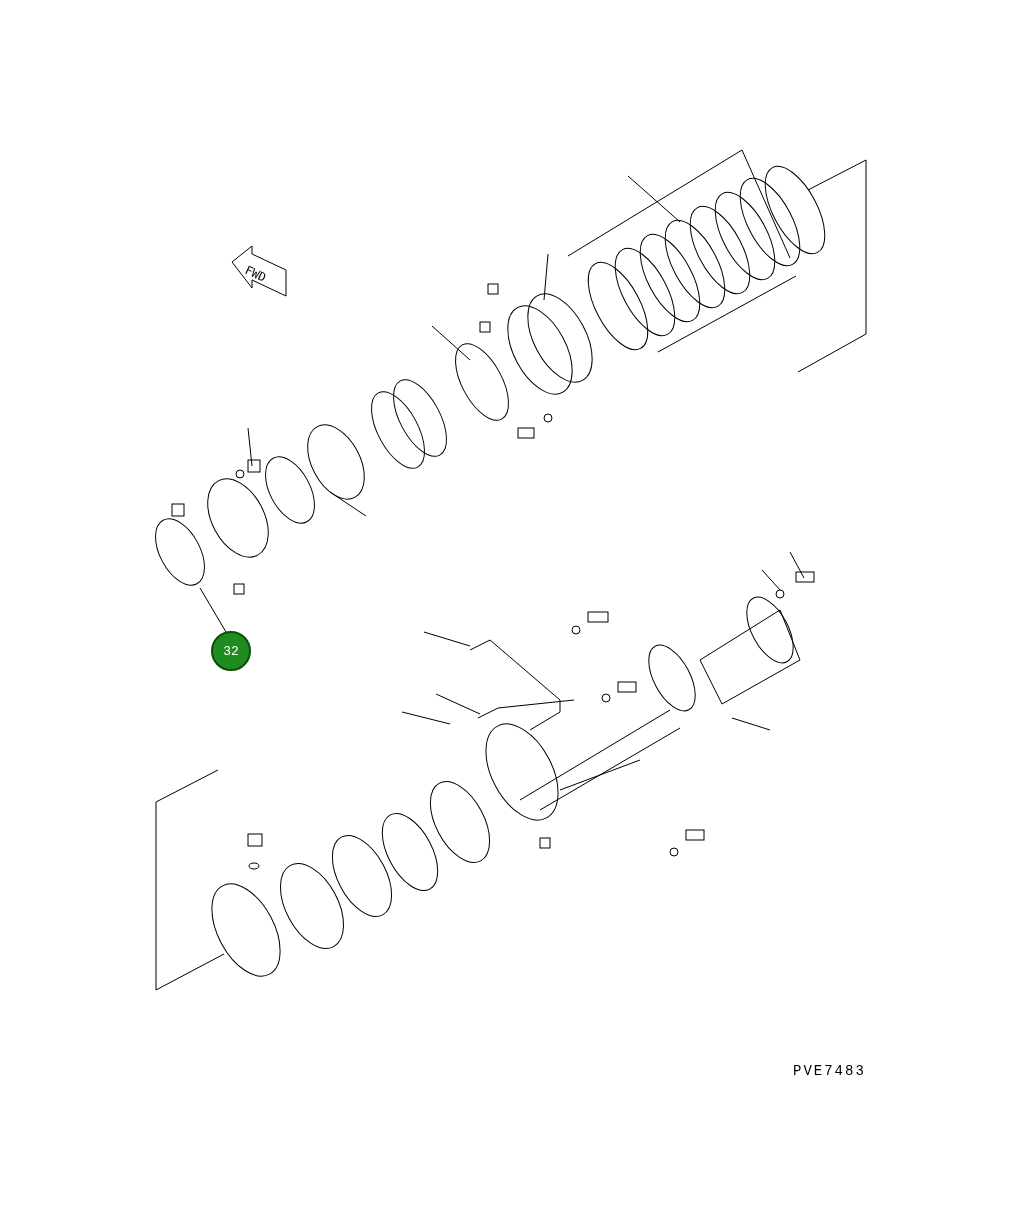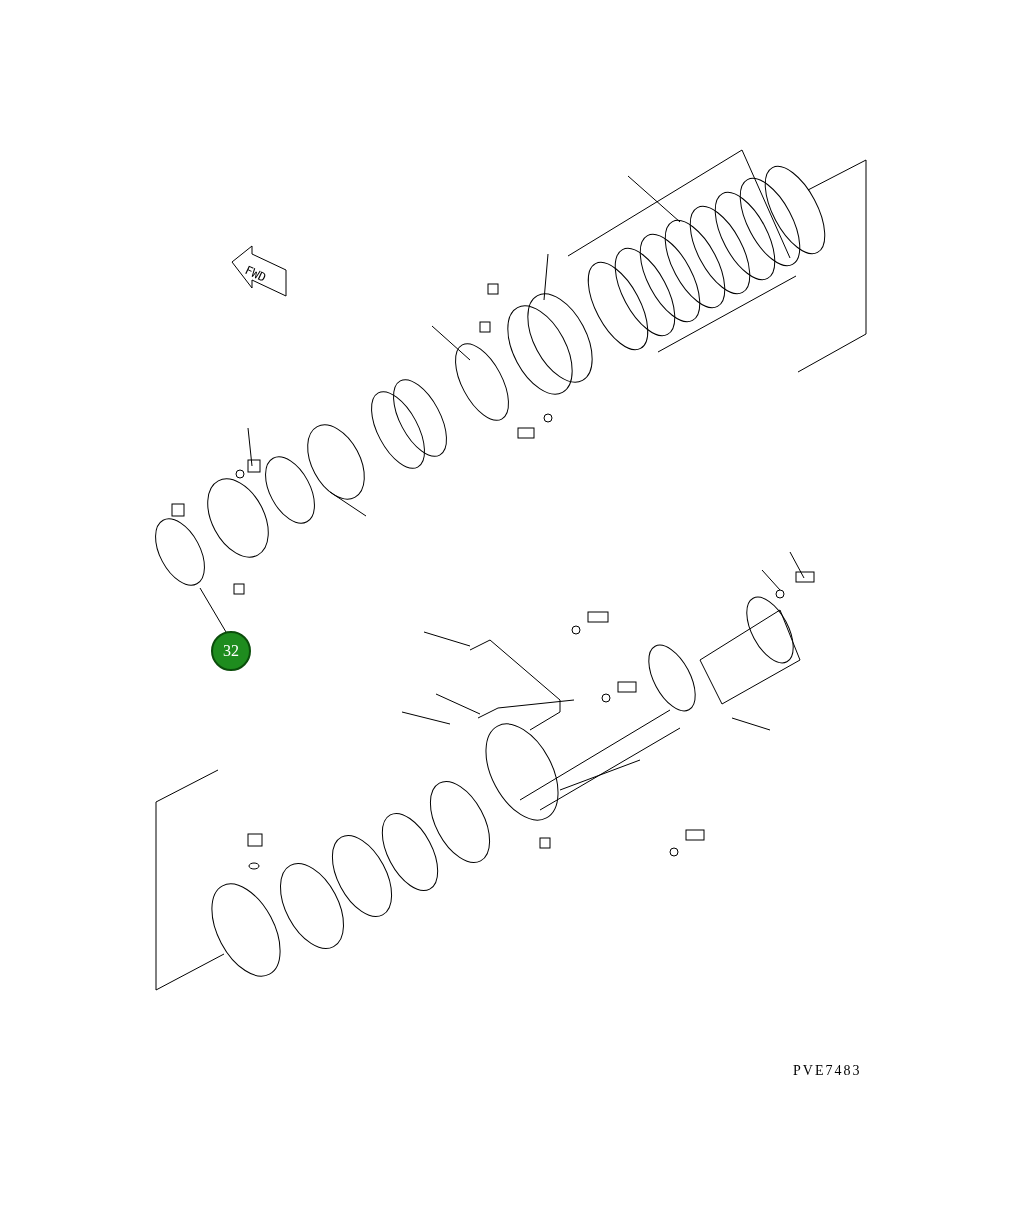--- a/index.html
+++ b/index.html
@@ -1,25 +1,25 @@
 <!DOCTYPE html>
 <html><head>
 <meta charset="utf-8">
 <style>
   html, body { margin: 0; padding: 0; background: #ffffff; }
   body { width: 1016px; height: 1228px; position: relative; overflow: hidden;
          font-family: "DejaVu Sans Mono", monospace; }
   #canvas { position: absolute; left: 0; top: 0; width: 1016px; height: 1228px; }
   .callout { position: absolute; left: 211px; top: 631px; width: 40px; height: 40px;
              border-radius: 50%; background: #1e8c1e; border: 2px solid #0b4d0b;
-             box-sizing: border-box; color: #ffffff; font-family: Liberation Serif, serif;
-             font-size: 16px; display: flex; align-items: center; justify-content: center;
+             box-sizing: border-box; color: #ffffff; font-family: Liberation Mono, monospace;
+             font-size: 13px; display: flex; align-items: center; justify-content: center;
              cursor: pointer; }
   .drawing-code { position: absolute; left: 793px; top: 1063px; font-size: 14px;
-                  letter-spacing: 2px; color: #000000; font-family: Liberation Serif, serif; }
+                  letter-spacing: 2px; color: #000000; font-family: Liberation Mono, monospace; }
   .fwd-label { font-size: 12px; font-family: "DejaVu Sans Mono", monospace; }
 </style>
 </head>
 <body>
 
 <svg id="canvas" viewBox="0 0 1016 1228" xmlns="http://www.w3.org/2000/svg" fill="none" stroke="#000" stroke-width="1">
 
   <g>
     <polygon points="232,262 252,246 252,254 286,270 286,296 252,280 252,288" fill="#fff"></polygon>
     <text class="fwd-label" x="244" y="273" fill="#000" stroke="none" transform="rotate(25 244 273)">FWD</text>

